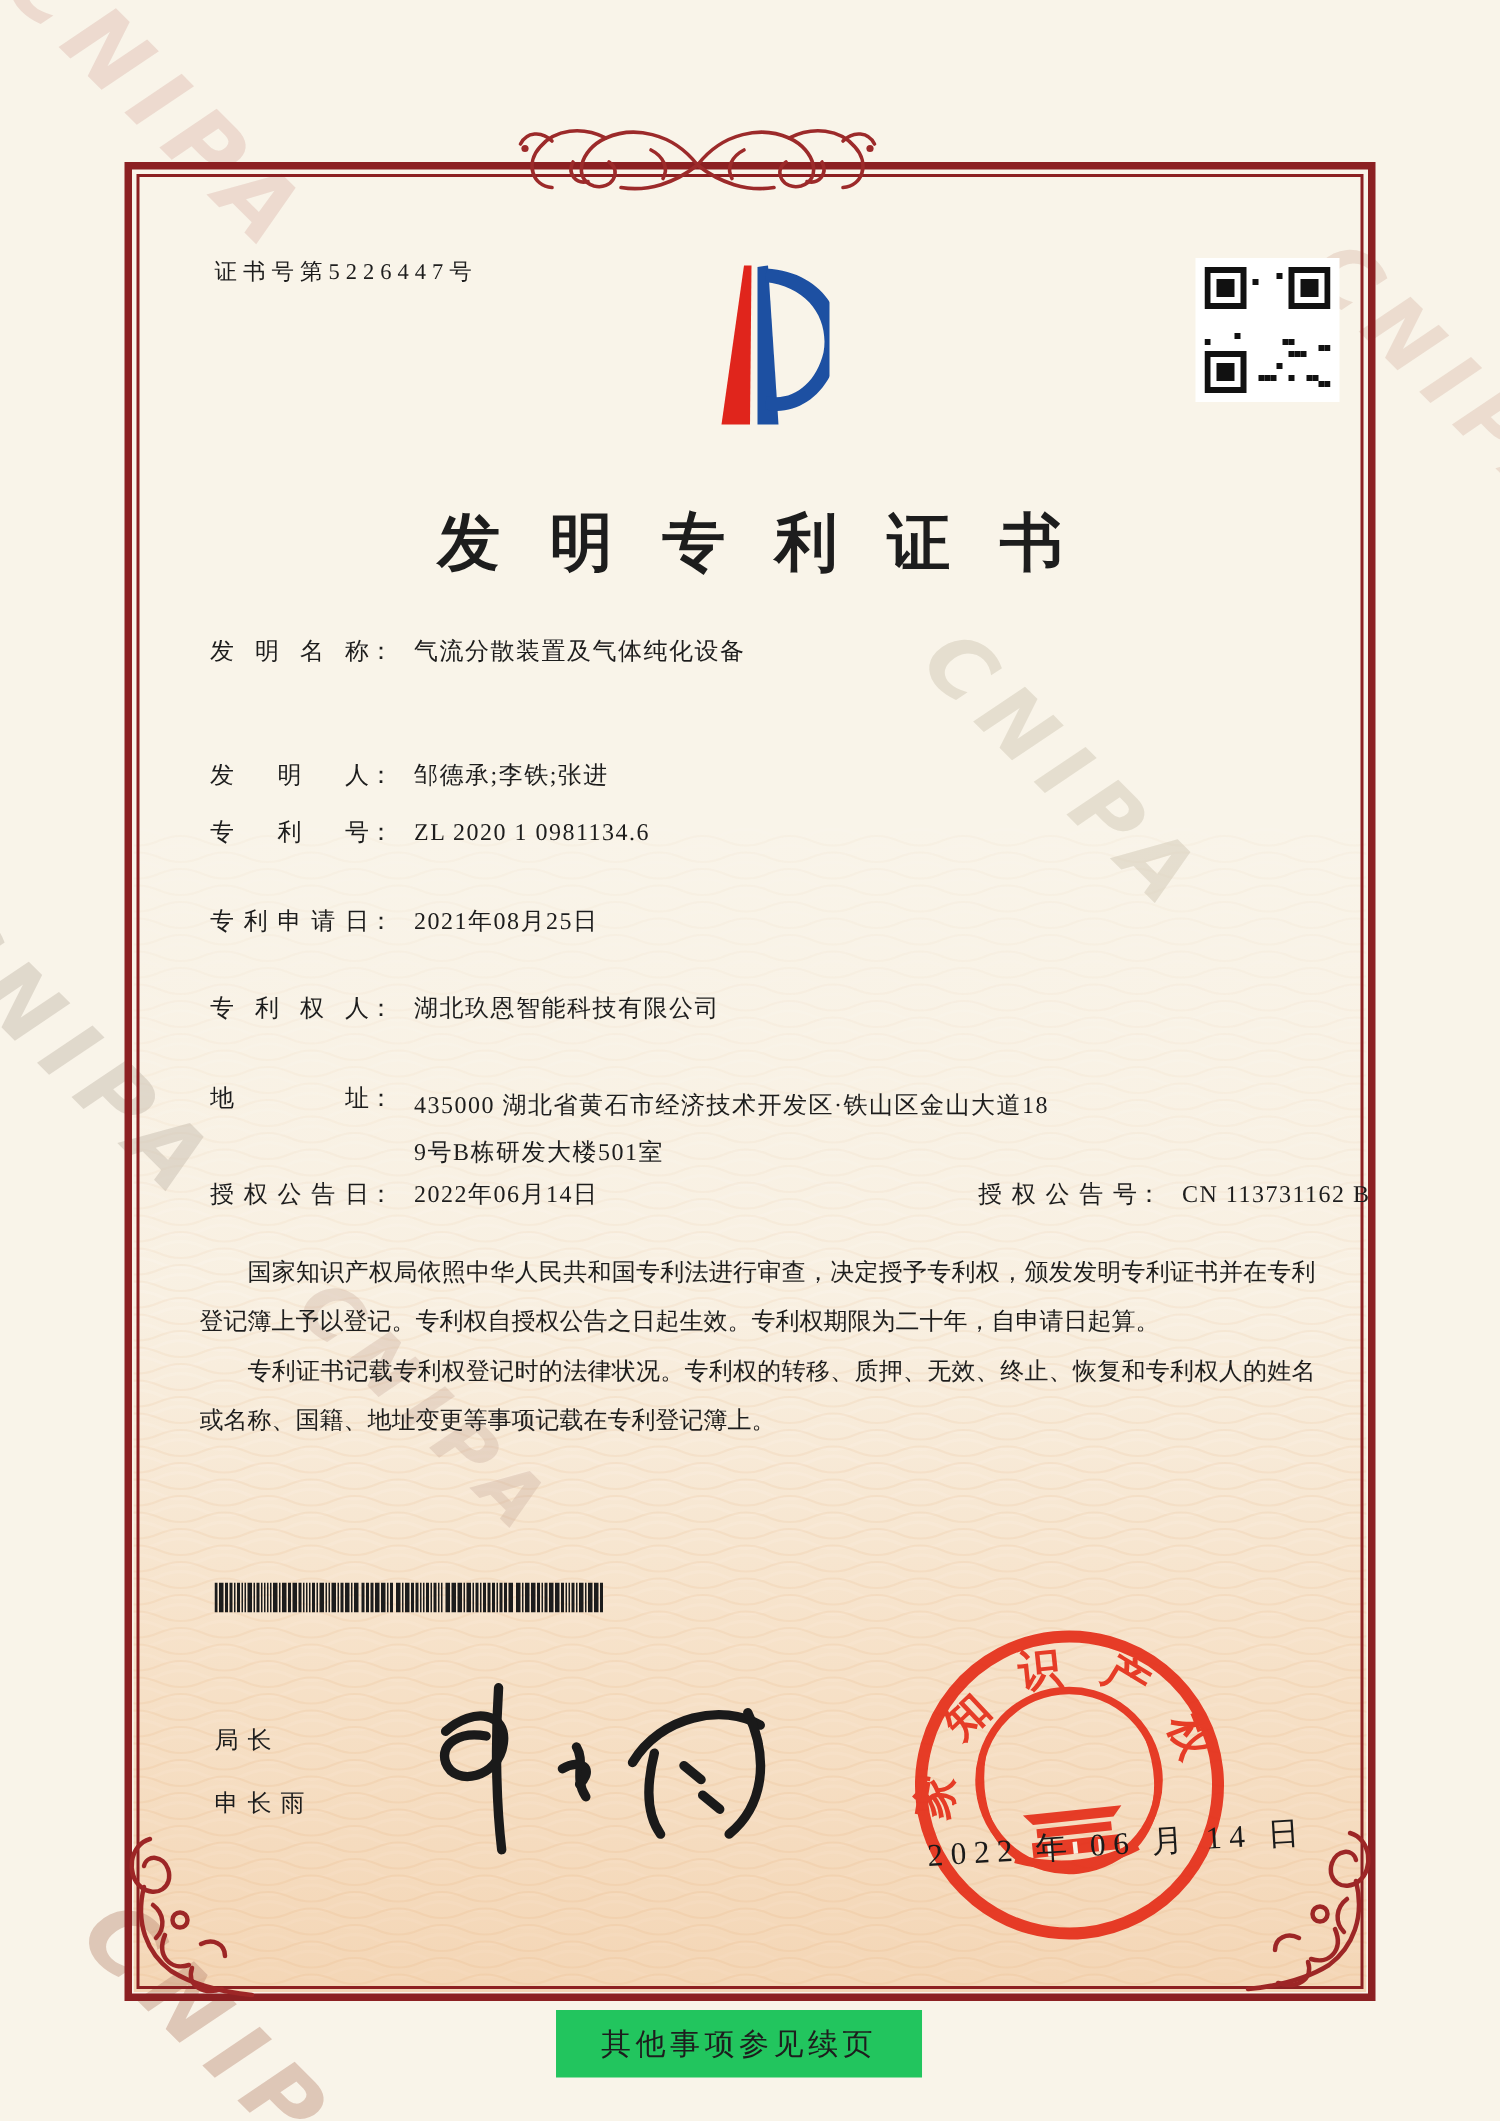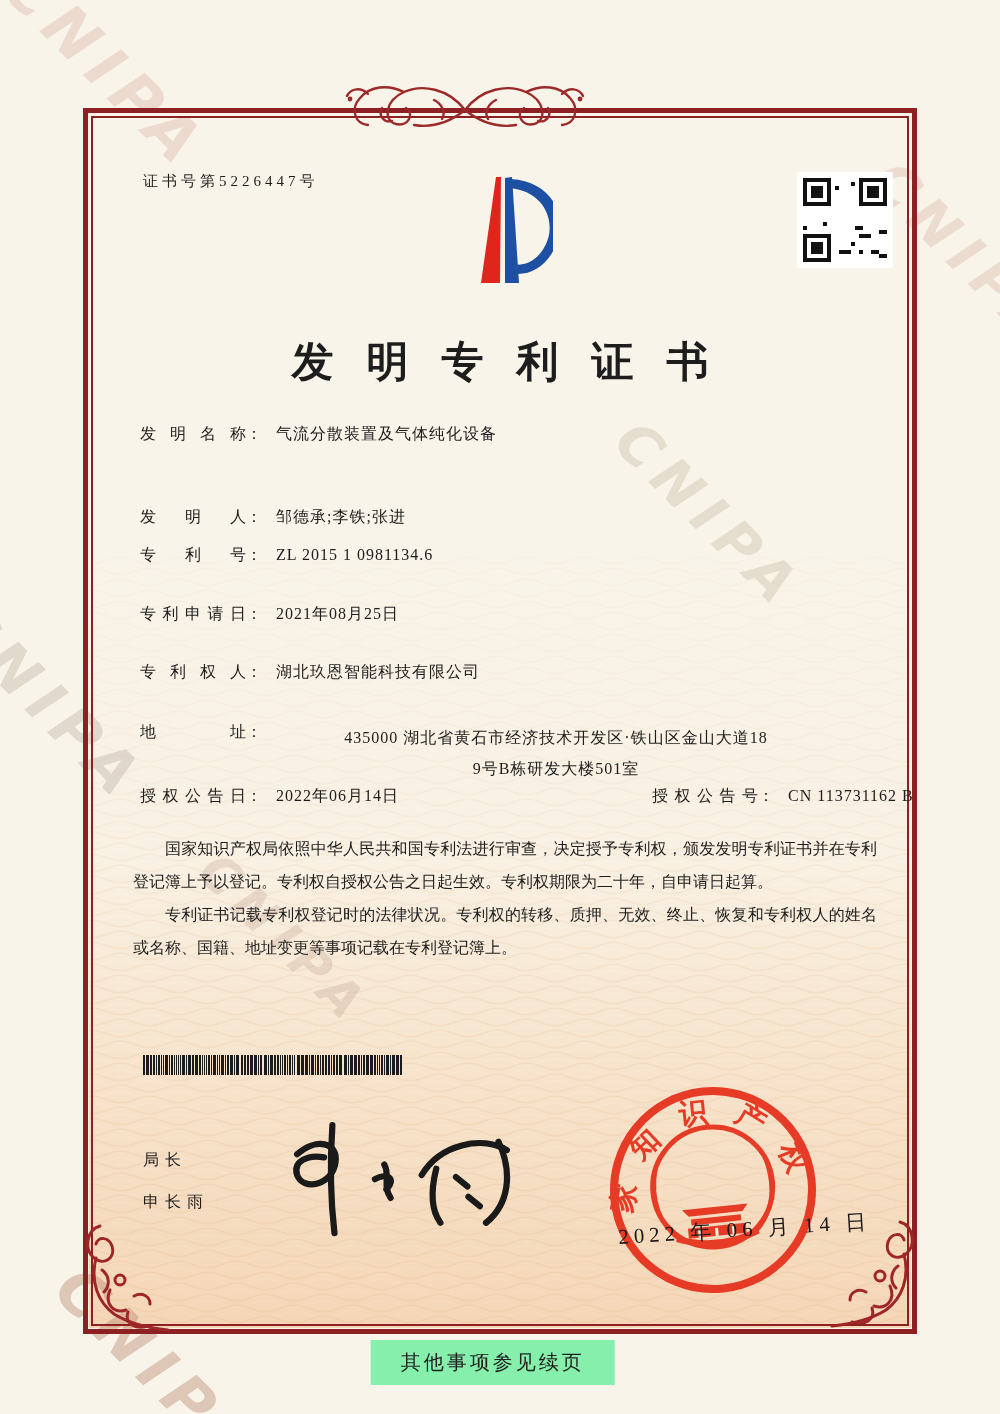--- a/index.html
+++ b/index.html
@@ -30,38 +30,38 @@
   .logo{position:absolute;left:423px;top:165px;width:130px;height:130px;z-index:5;}
   .qr{position:absolute;left:797px;top:172px;width:96px;height:96px;background:#fff;z-index:5;}
   .qr svg{position:absolute;left:6px;top:6px;}
   .title{position:absolute;left:0;top:298px;width:100%;text-align:center;font-size:42px;
          font-weight:bold;letter-spacing:33px;padding-left:33px;box-sizing:border-box;z-index:5;margin-top:36px;}
   
   .frow{position:absolute;left:140px;font-size:16px;z-index:5;white-space:nowrap;}
   .flabel{display:inline-block;width:106px;text-align:justify;text-align-last:justify;vertical-align:top;}
   .fcolon{margin-right:14px;}
   .fval{letter-spacing:1px;}
-  .addr-val{display:inline-block;vertical-align:top;letter-spacing:1px;line-height:31px;white-space:normal;width:560px;text-align:center;}
+  .addr-val{display:inline-block;vertical-align:top;letter-spacing:1px;line-height:31px;white-space:normal;width:560px;}
   .grant2{position:absolute;left:512px;top:0;}
   
   .paras{position:absolute;left:133px;top:832px;width:744px;font-size:16px;line-height:33px;
          z-index:5;text-align:justify;}
   .paras p{margin:0;text-indent:2em;}
   
   .barcode{position:absolute;left:143px;top:1055px;z-index:5;}
   .director{position:absolute;left:143px;font-size:16px;letter-spacing:6px;z-index:5;}
   .dt1{top:1150px;} .dt2{top:1192px;}
   .sig{position:absolute;left:268px;top:1112px;z-index:6;}
   .seal{position:absolute;left:606px;top:1083px;width:214px;height:214px;z-index:5;transform:rotate(-6deg);opacity:0.93;}
   .seal-date{position:absolute;left:618px;top:1215px;width:260px;font-size:21px;letter-spacing:5px;
              color:#1a1a1a;z-index:7;transform:rotate(-3.5deg);white-space:nowrap;
              font-family:"Liberation Serif","DejaVu Serif",serif;}
   .page-footer{position:absolute;left:0;top:1292px;width:100%;text-align:center;font-size:18px;
                letter-spacing:2px;z-index:5;}
-  .cont-note{position:absolute;left:50%;top:1340px;transform:translateX(-53%);background:#86efac;
+  .cont-note{position:absolute;left:50%;top:1340px;transform:translateX(-53%);background:#22c55e;
              padding:9px 30px;font-size:20px;letter-spacing:3px;z-index:5;}
 </style>
 </head>
 <body>
 
 <div class="page">
 
   <div class="pattern">
     <div class="pattern-bg"></div>
     <svg id="wave-svg" width="822" height="776">
@@ -312,21 +312,21 @@
 
   <div class="title">发明专利证书</div>
 
   <div class="frow" style="top:424px;">
     <span class="flabel">发明名称</span><span class="fcolon">：</span><span class="fval">气流分散装置及气体纯化设备</span>
   </div>
   <div class="frow" style="top:486px;margin-top:21px;">
     <span class="flabel">发明人</span><span class="fcolon">：</span><span class="fval">邹德承;李铁;张进</span>
   </div>
   <div class="frow" style="top:545px;">
-    <span class="flabel">专利号</span><span class="fcolon">：</span><span class="fval">ZL 2015 1 0981134.6</span>
+    <span class="flabel">专利号</span><span class="fcolon">：</span><span class="fval">ZL 2020 1 0981134.6</span>
   </div>
   <div class="frow" style="top:604px;">
     <span class="flabel">专利申请日</span><span class="fcolon">：</span><span class="fval">2021年08月25日</span>
   </div>
   <div class="frow" style="top:662px;">
     <span class="flabel">专利权人</span><span class="fcolon">：</span><span class="fval">湖北玖恩智能科技有限公司</span>
   </div>
   <div class="frow" style="top:722px;">
     <span class="flabel">地址</span><span class="fcolon">：</span><span class="addr-val"><span>435000 湖北省黄石市经济技术开发区·铁山区金山大道18</span><br><span>9号B栋研发大楼501室</span></span>
   </div>

